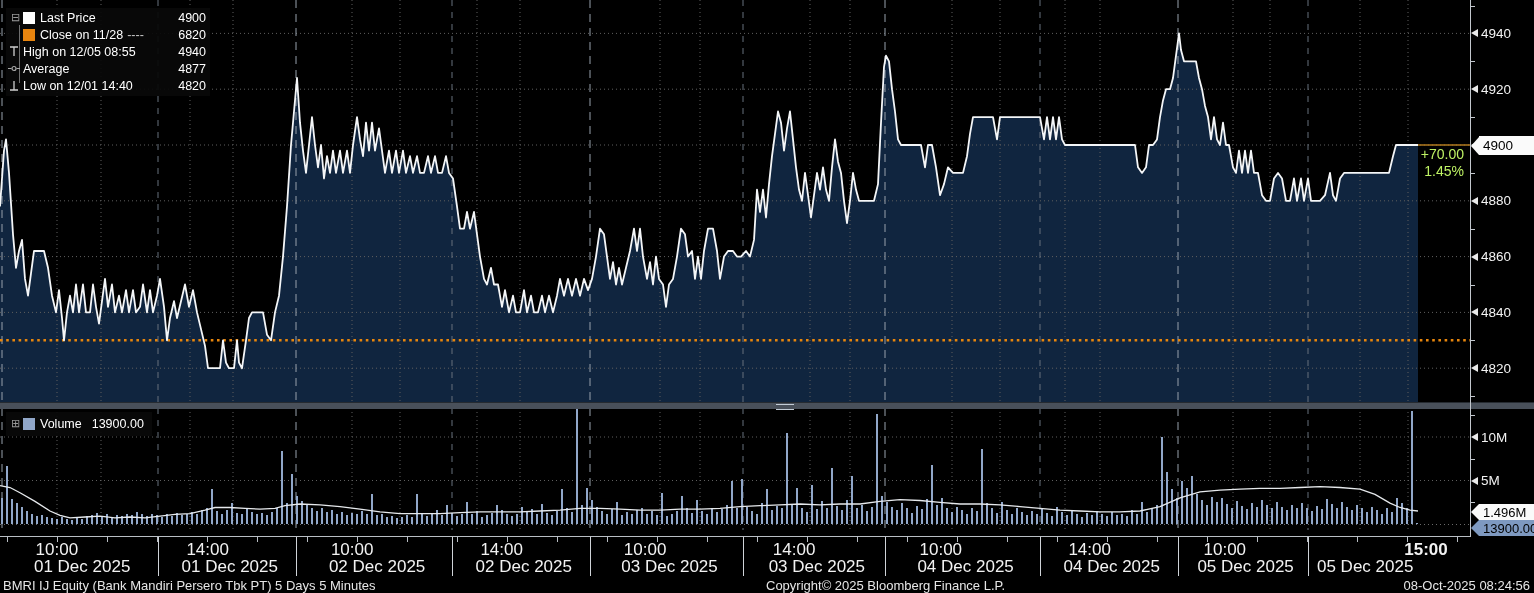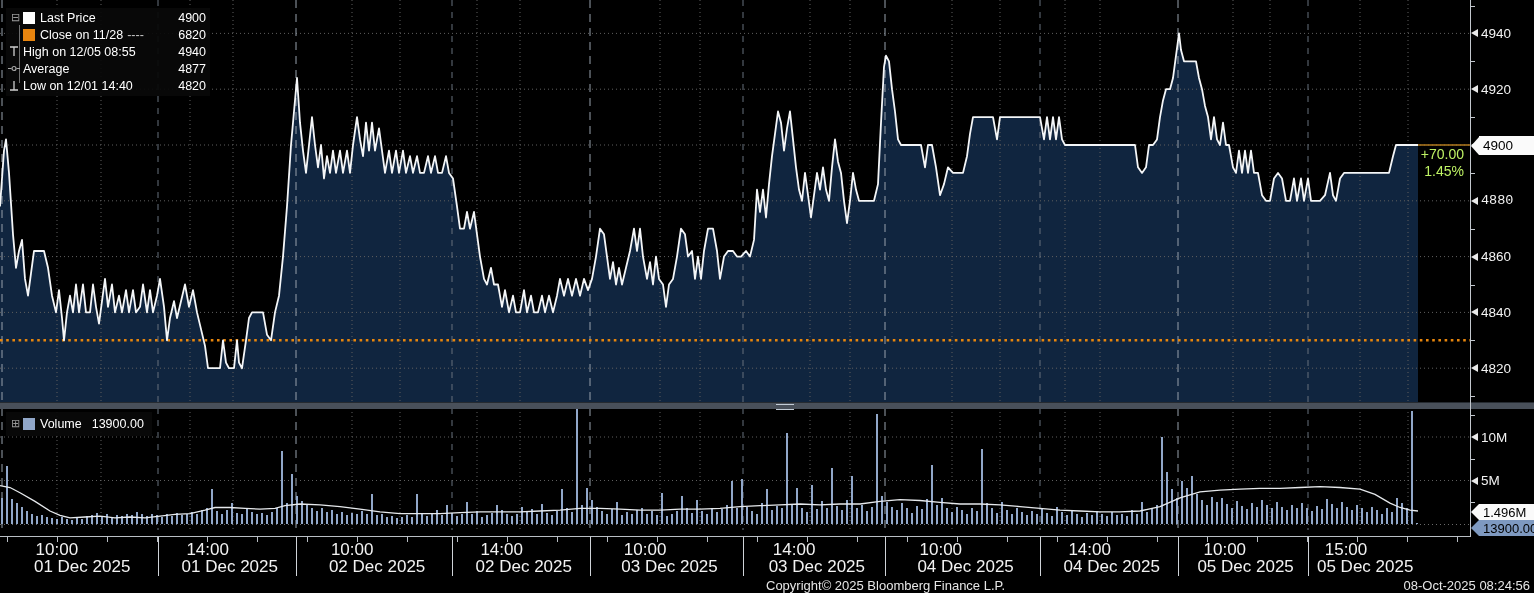--- a/index.html
+++ b/index.html
@@ -498,21 +498,21 @@
         <span>4940</span>
       </div>
       <div class="ylab" style="top: 81.2px;">
         <span class="arr"></span>
         <span>4920</span>
       </div>
       <div class="ylab" style="top: 137px;">
         <span class="arr"></span>
         <span>4900</span>
       </div>
-      <div class="ylab" style="top: 192.8px; font-family: Liberation Mono, monospace;">
+      <div class="ylab" style="top: 192.8px;">
         <span class="arr"></span>
         <span>4880</span>
       </div>
       <div class="ylab" style="top: 248.6px;">
         <span class="arr"></span>
         <span>4860</span>
       </div>
       <div class="ylab" style="top: 304.4px;">
         <span class="arr"></span>
         <span>4840</span>
@@ -612,21 +612,22 @@
       <div class="xtime" style="left: 645.08px;">10:00</div>
       <div class="xdate" style="left: 669.56px;">03 Dec 2025</div>
       <div class="xtime" style="left: 794.12px;">14:00</div>
       <div class="xdate" style="left: 816.84px;">03 Dec 2025</div>
       <div class="xtime" style="left: 940.8px;">10:00</div>
       <div class="xdate" style="left: 965.6px;">04 Dec 2025</div>
       <div class="xtime" style="left: 1089.68px;">14:00</div>
       <div class="xdate" style="left: 1111.76px;">04 Dec 2025</div>
       <div class="xtime" style="left: 1224.8px;">10:00</div>
       <div class="xdate" style="left: 1245.6px;">05 Dec 2025</div>
-      <div class="xtime" style="left: 1346px;">15:00</div>
+      <div class="xtime" style="left: 1426px; font-weight: bold;">15:00</div>
       <div class="xdate" style="left: 1365.2px;">05 Dec 2025</div>
     </div>
 
   <div id="footer">
+    <span id="footer-left">BMRI IJ Equity (Bank Mandiri Persero Tbk PT) 5 Days 5 Minutes</span>
     <span id="footer-center">Copyright© 2025 Bloomberg Finance L.P.</span>
     <span id="footer-right">08-Oct-2025 08:24:56</span>
   </div>
 </div>
 
 </body></html>

